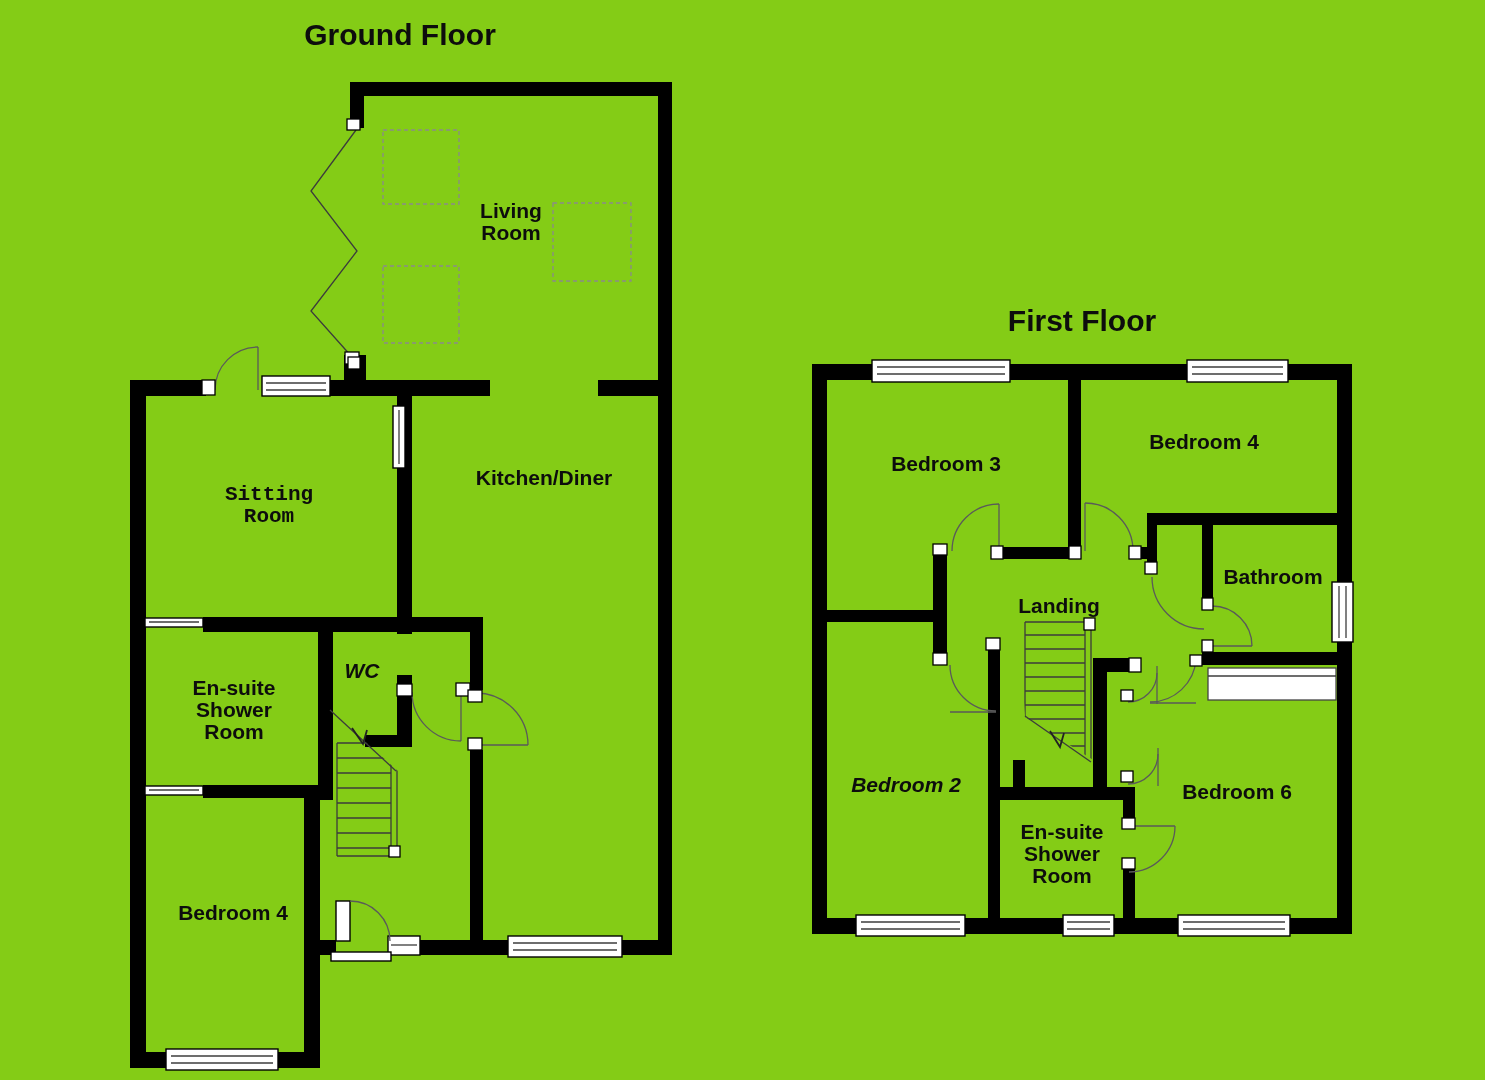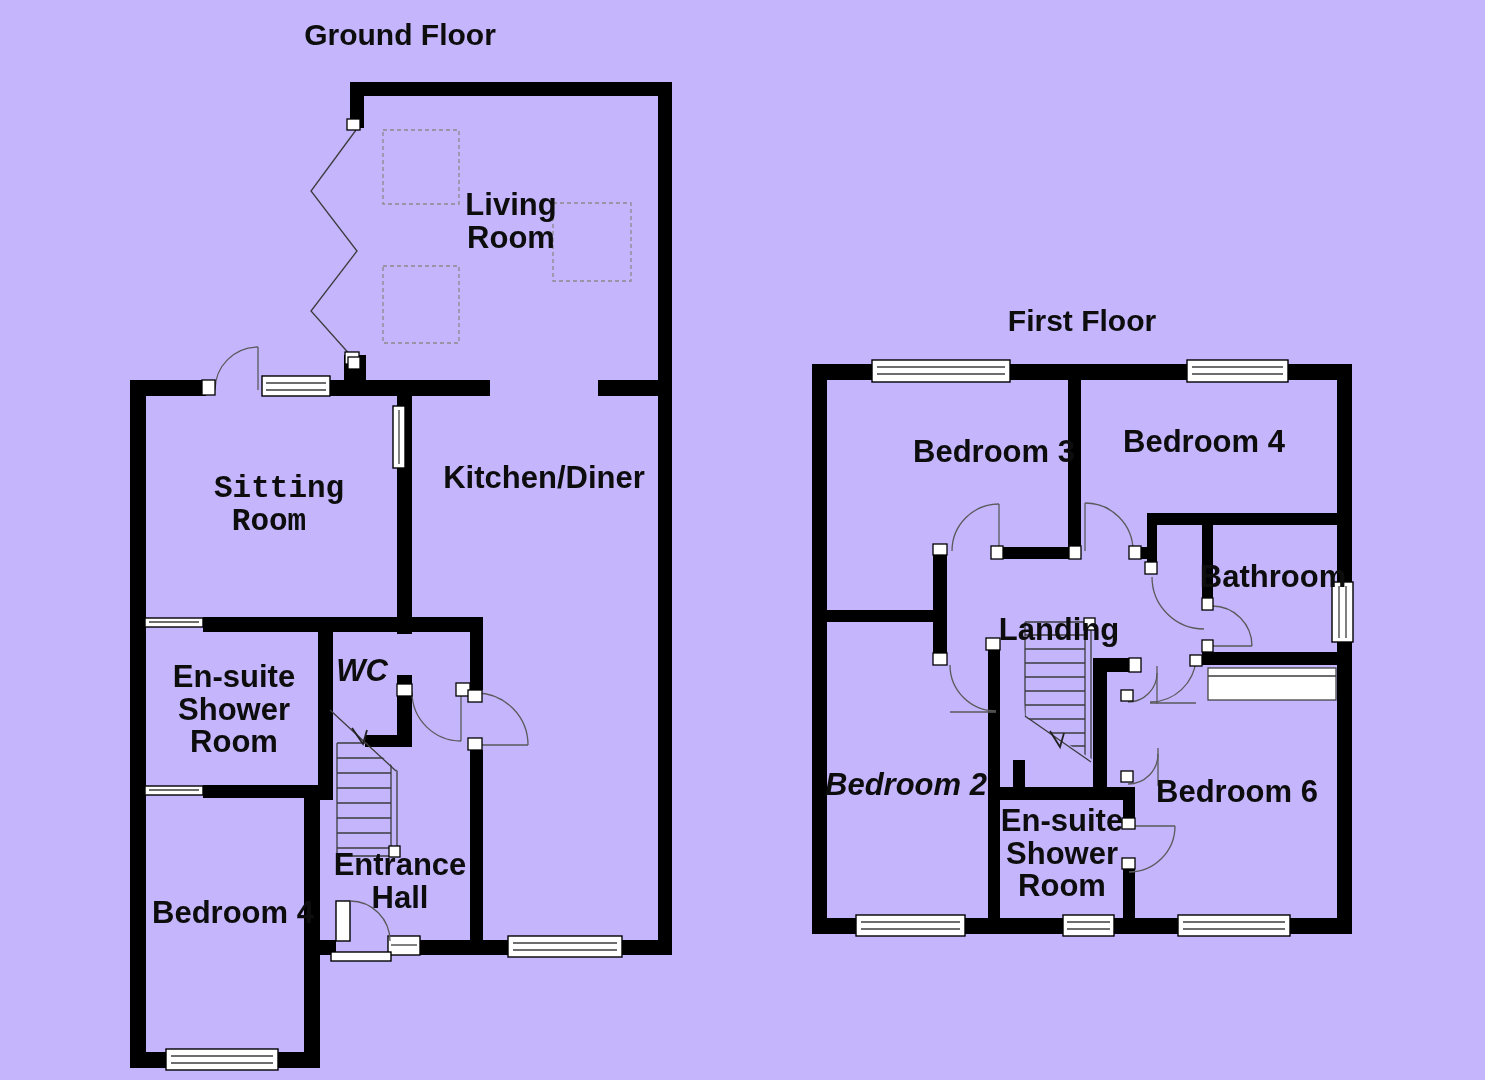--- a/index.html
+++ b/index.html
@@ -1,31 +1,31 @@
 <!DOCTYPE html>
 <html><head>
 <meta charset="utf-8">
 <style>
   html,body{margin:0;padding:0;background:#ffffff;}
   .canvas{
-    position:relative;width:1485px;height:1080px;background:#c4b5fd;
+    position:relative;width:1485px;height:1080px;background:#84cc16;
     font-family:"Liberation Sans",sans-serif;overflow:hidden;
   }
   .plan-svg{position:absolute;left:0;top:0;}
   .wall{fill:#000000;}
   .win{fill:#ffffff;stroke:#000000;stroke-width:1.4;}
   .jamb{fill:#ffffff;stroke:#000000;stroke-width:1.3;}
   .ln{stroke:#3c3c3c;stroke-width:1.3;fill:none;}
   .door{stroke:#5a5a5a;stroke-width:1.3;fill:none;}
   .dash{fill:none;stroke:#8a8a8a;stroke-width:1.3;stroke-dasharray:4 3;}
   .wrd{fill:#ffffff;stroke:#444444;stroke-width:1.3;}
   .arrow{stroke:#222222;stroke-width:1.8;fill:none;}
   .lbl{
     position:absolute;transform:translate(-50%,-50%);
-    font-weight:bold;font-size:31px;line-height:1.05;text-align:center;
+    font-weight:bold;font-size:21px;line-height:1.05;text-align:center;
     color:#0d0d0d;
   }
   .nowrap{white-space:nowrap;}
   .title{font-size:30px;}
 </style>
 </head>
 <body>
 
 <div class="canvas">
 
@@ -301,33 +301,32 @@
   <div class="lbl" style="left:511px;top:222px;width:100px;">Living Room</div>
 
   <div class="lbl" style="left:269px;top:506px;width:110px;font-family:Liberation Mono, monospace;">Sitting Room</div>
 
   <div class="lbl nowrap" style="left:544px;top:478px;">Kitchen/Diner</div>
 
   <div class="lbl nowrap" style="left:362px;top:671px;font-style:italic;">WC</div>
 
   <div class="lbl" style="left:234px;top:710px;width:130px;">En-suite Shower Room</div>
 
-  <div class="lbl" style="left:400px;top:882px;width:140px;">Entrance Hall</div>
 
   <div class="lbl nowrap" style="left:233px;top:913px;">Bedroom 4</div>
 
   <div class="lbl title nowrap" style="left:1082px;top:321px;">First Floor</div>
 
-  <div class="lbl nowrap" style="left:946px;top:452px;margin-left:48px;">Bedroom 3</div>
+  <div class="lbl nowrap" style="left:946px;top:464px;">Bedroom 3</div>
 
   <div class="lbl nowrap" style="left:1204px;top:442px;text-align:center;">Bedroom 4</div>
 
   <div class="lbl nowrap" style="left:1273px;top:577px;">Bathroom</div>
 
-  <div class="lbl nowrap" style="left:1059px;top:606px;margin-top:24px;">Landing</div>
+  <div class="lbl nowrap" style="left:1059px;top:606px;">Landing</div>
 
   <div class="lbl nowrap" style="left:906px;top:785px;font-style:italic;">Bedroom 2</div>
 
   <div class="lbl nowrap" style="left:1237px;top:792px;">Bedroom 6</div>
 
   <div class="lbl" style="left:1062px;top:854px;width:130px;">En-suite Shower Room</div>
 
 </div>
 
 </body></html>

